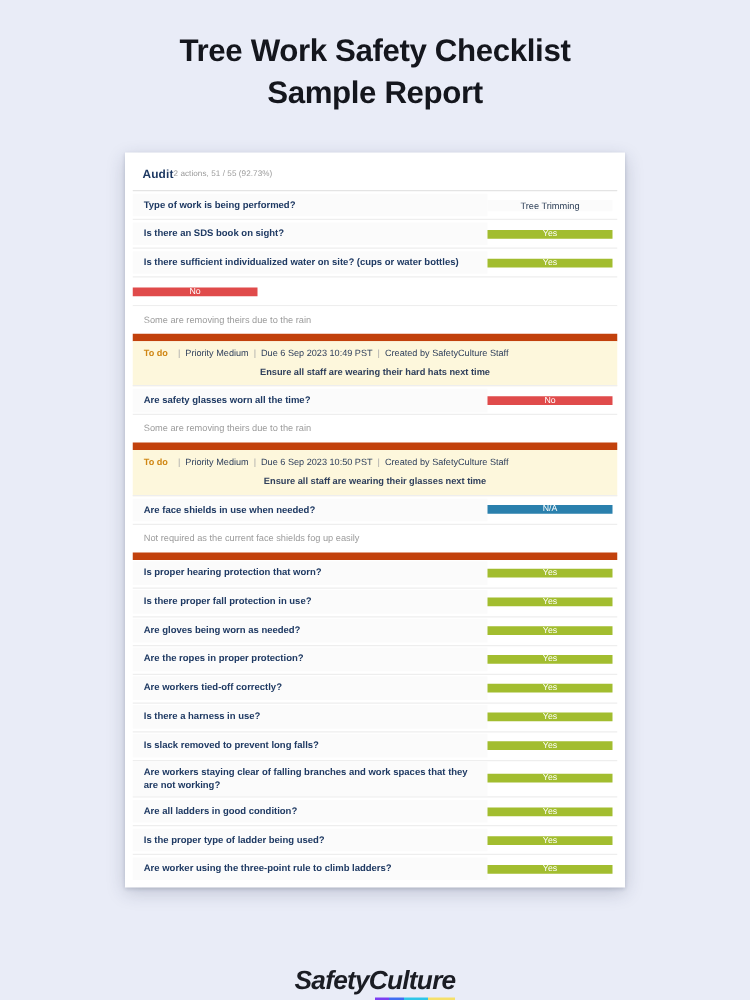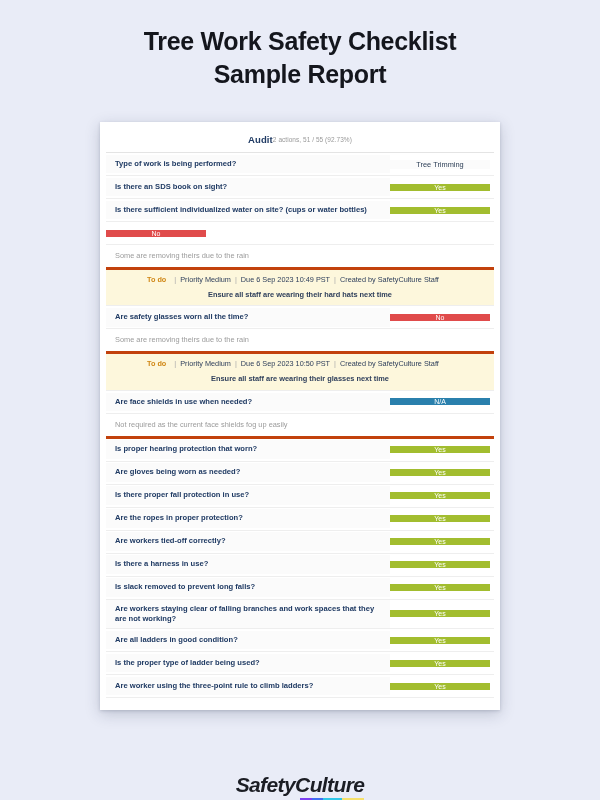--- a/index.html
+++ b/index.html
@@ -49,21 +49,21 @@
     width: 100%;
     height: 100%;
     overflow: hidden;
     position: relative;
   }
 
   
   .audit-header {
     display: flex;
     align-items: center;
-    justify-content: center;
+    justify-content: flex-start;
     padding: 6px 8px 7px 8px;
     border-bottom: 1px solid #e4e4e4;
   }
   .audit-title {
     font-size: 9.5px;
     font-weight: bold;
     color: #1f3a63;
     letter-spacing: 0.1px;
   }
   .audit-score {
@@ -115,39 +115,38 @@
   .row .a.yes { background: #a2bd2f; }
   .row .a.no  { background: #e04b4b; }
   .row .a.na  { background: #2a80ad; }
 
   
   .note {
     font-size: 7.4px;
     color: #9b9b9b;
     padding: 6px 9px 6px 9px;
     background: #ffffff;
-    border-bottom: 3px solid #c2410c;
+    border-bottom: 6px solid #c2410c;
     line-height: 1.3;
   }
 
   
   .action {
     background: #fdf7dc;
     border-bottom: 1px solid #eeeeee;
     padding: 5px 9px 6px 9px;
   }
   .action-meta {
     font-size: 7.3px;
     color: #30405c;
     display: flex;
     align-items: flex-start;
     flex-wrap: nowrap;
     line-height: 1.4;
     margin-bottom: 5px;
-    margin-left: 32px;
   }
   .action-meta .todo {
     color: #d08715;
     font-weight: bold;
     margin-right: 4px;
   }
   .action-meta .sep {
     color: #a9a9a9;
     margin: 0 4px;
   }
@@ -261,25 +260,25 @@
           <div class="row">
             <div class="q">Are face shields in use when needed?</div>
             <div class="a na">N/A</div>
           </div>
           <div class="note">Not required as the current face shields fog up easily</div>
           <div class="row">
             <div class="q">Is proper hearing protection that worn?</div>
             <div class="a yes">Yes</div>
           </div>
           <div class="row">
+            <div class="q">Is there proper fall protection in use?</div>
+            <div class="a yes">Yes</div>
+          </div>
+          <div class="row">
             <div class="q">Are gloves being worn as needed?</div>
-            <div class="a yes">Yes</div>
-          </div>
-          <div class="row">
-            <div class="q">Is there proper fall protection in use?</div>
             <div class="a yes">Yes</div>
           </div>
           <div class="row">
             <div class="q">Are the ropes in proper protection?</div>
             <div class="a yes">Yes</div>
           </div>
           <div class="row">
             <div class="q">Are workers tied-off correctly?</div>
             <div class="a yes">Yes</div>
           </div>

